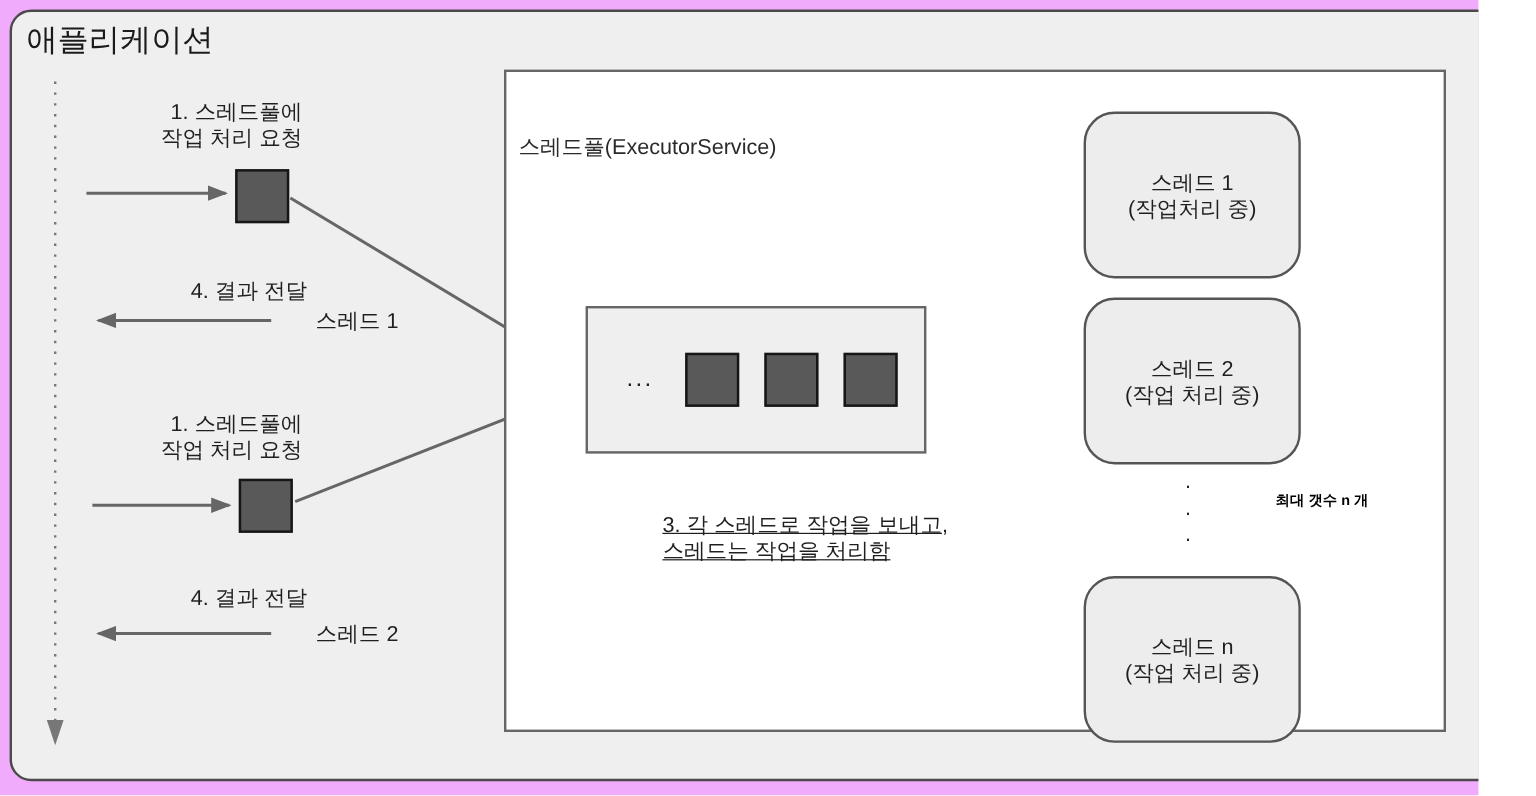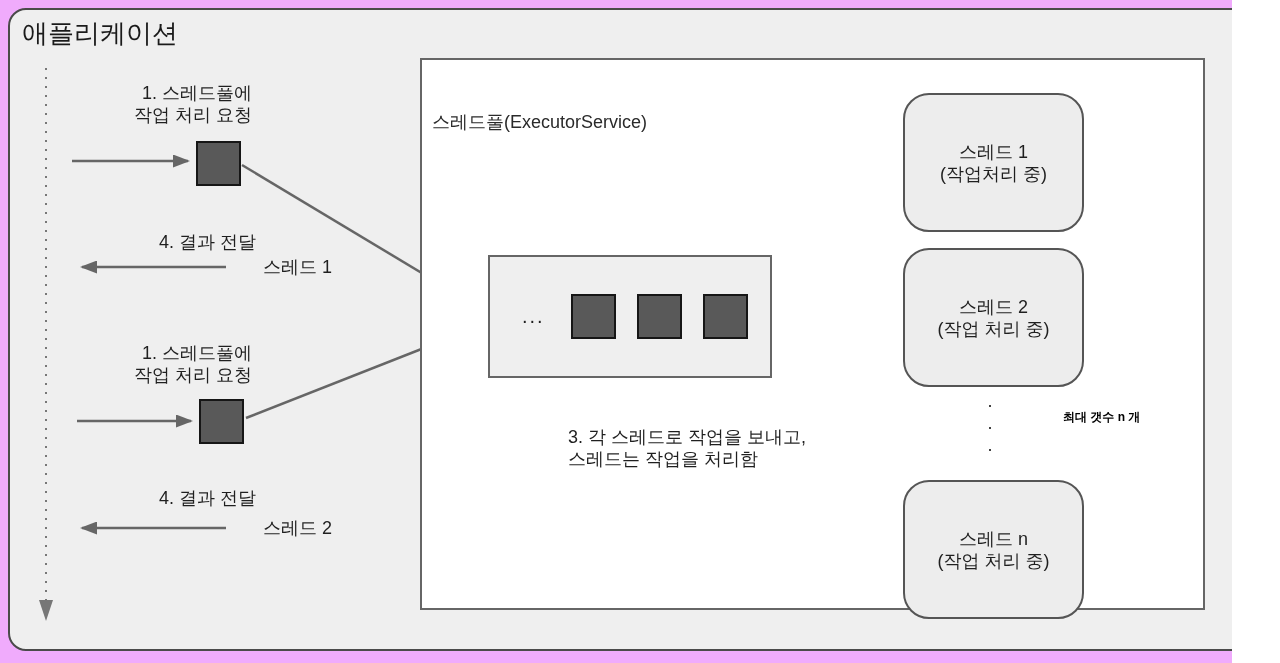--- a/index.html
+++ b/index.html
@@ -163,21 +163,21 @@
 
   <div class="abs lbl center" style="left:488px; top:206px; width:284px;margin-top:48px;">2. 작업 큐</div>
 
   <div class="abs queue-box">
     <span class="queue-ellipsis">...</span>
     <span class="task-sq"></span>
     <span class="task-sq"></span>
     <span class="task-sq"></span>
   </div>
 
-  <div class="abs lbl pre" style="left:568px; top:426px;">3. 각 스레드로 작업을 보내고,
+  <div class="abs lbl pre" style="left:552px; top:426px;text-decoration:underline;">3. 각 스레드로 작업을 보내고,
 스레드는 작업을 처리함</div>
 
   <div class="abs thread-box" style="top:93px;">
     <span>스레드 1</span>
     <span>(작업처리 중)</span>
   </div>
   <div class="abs thread-box" style="top:248px;">
     <span>스레드 2</span>
     <span>(작업 처리 중)</span>
   </div>

